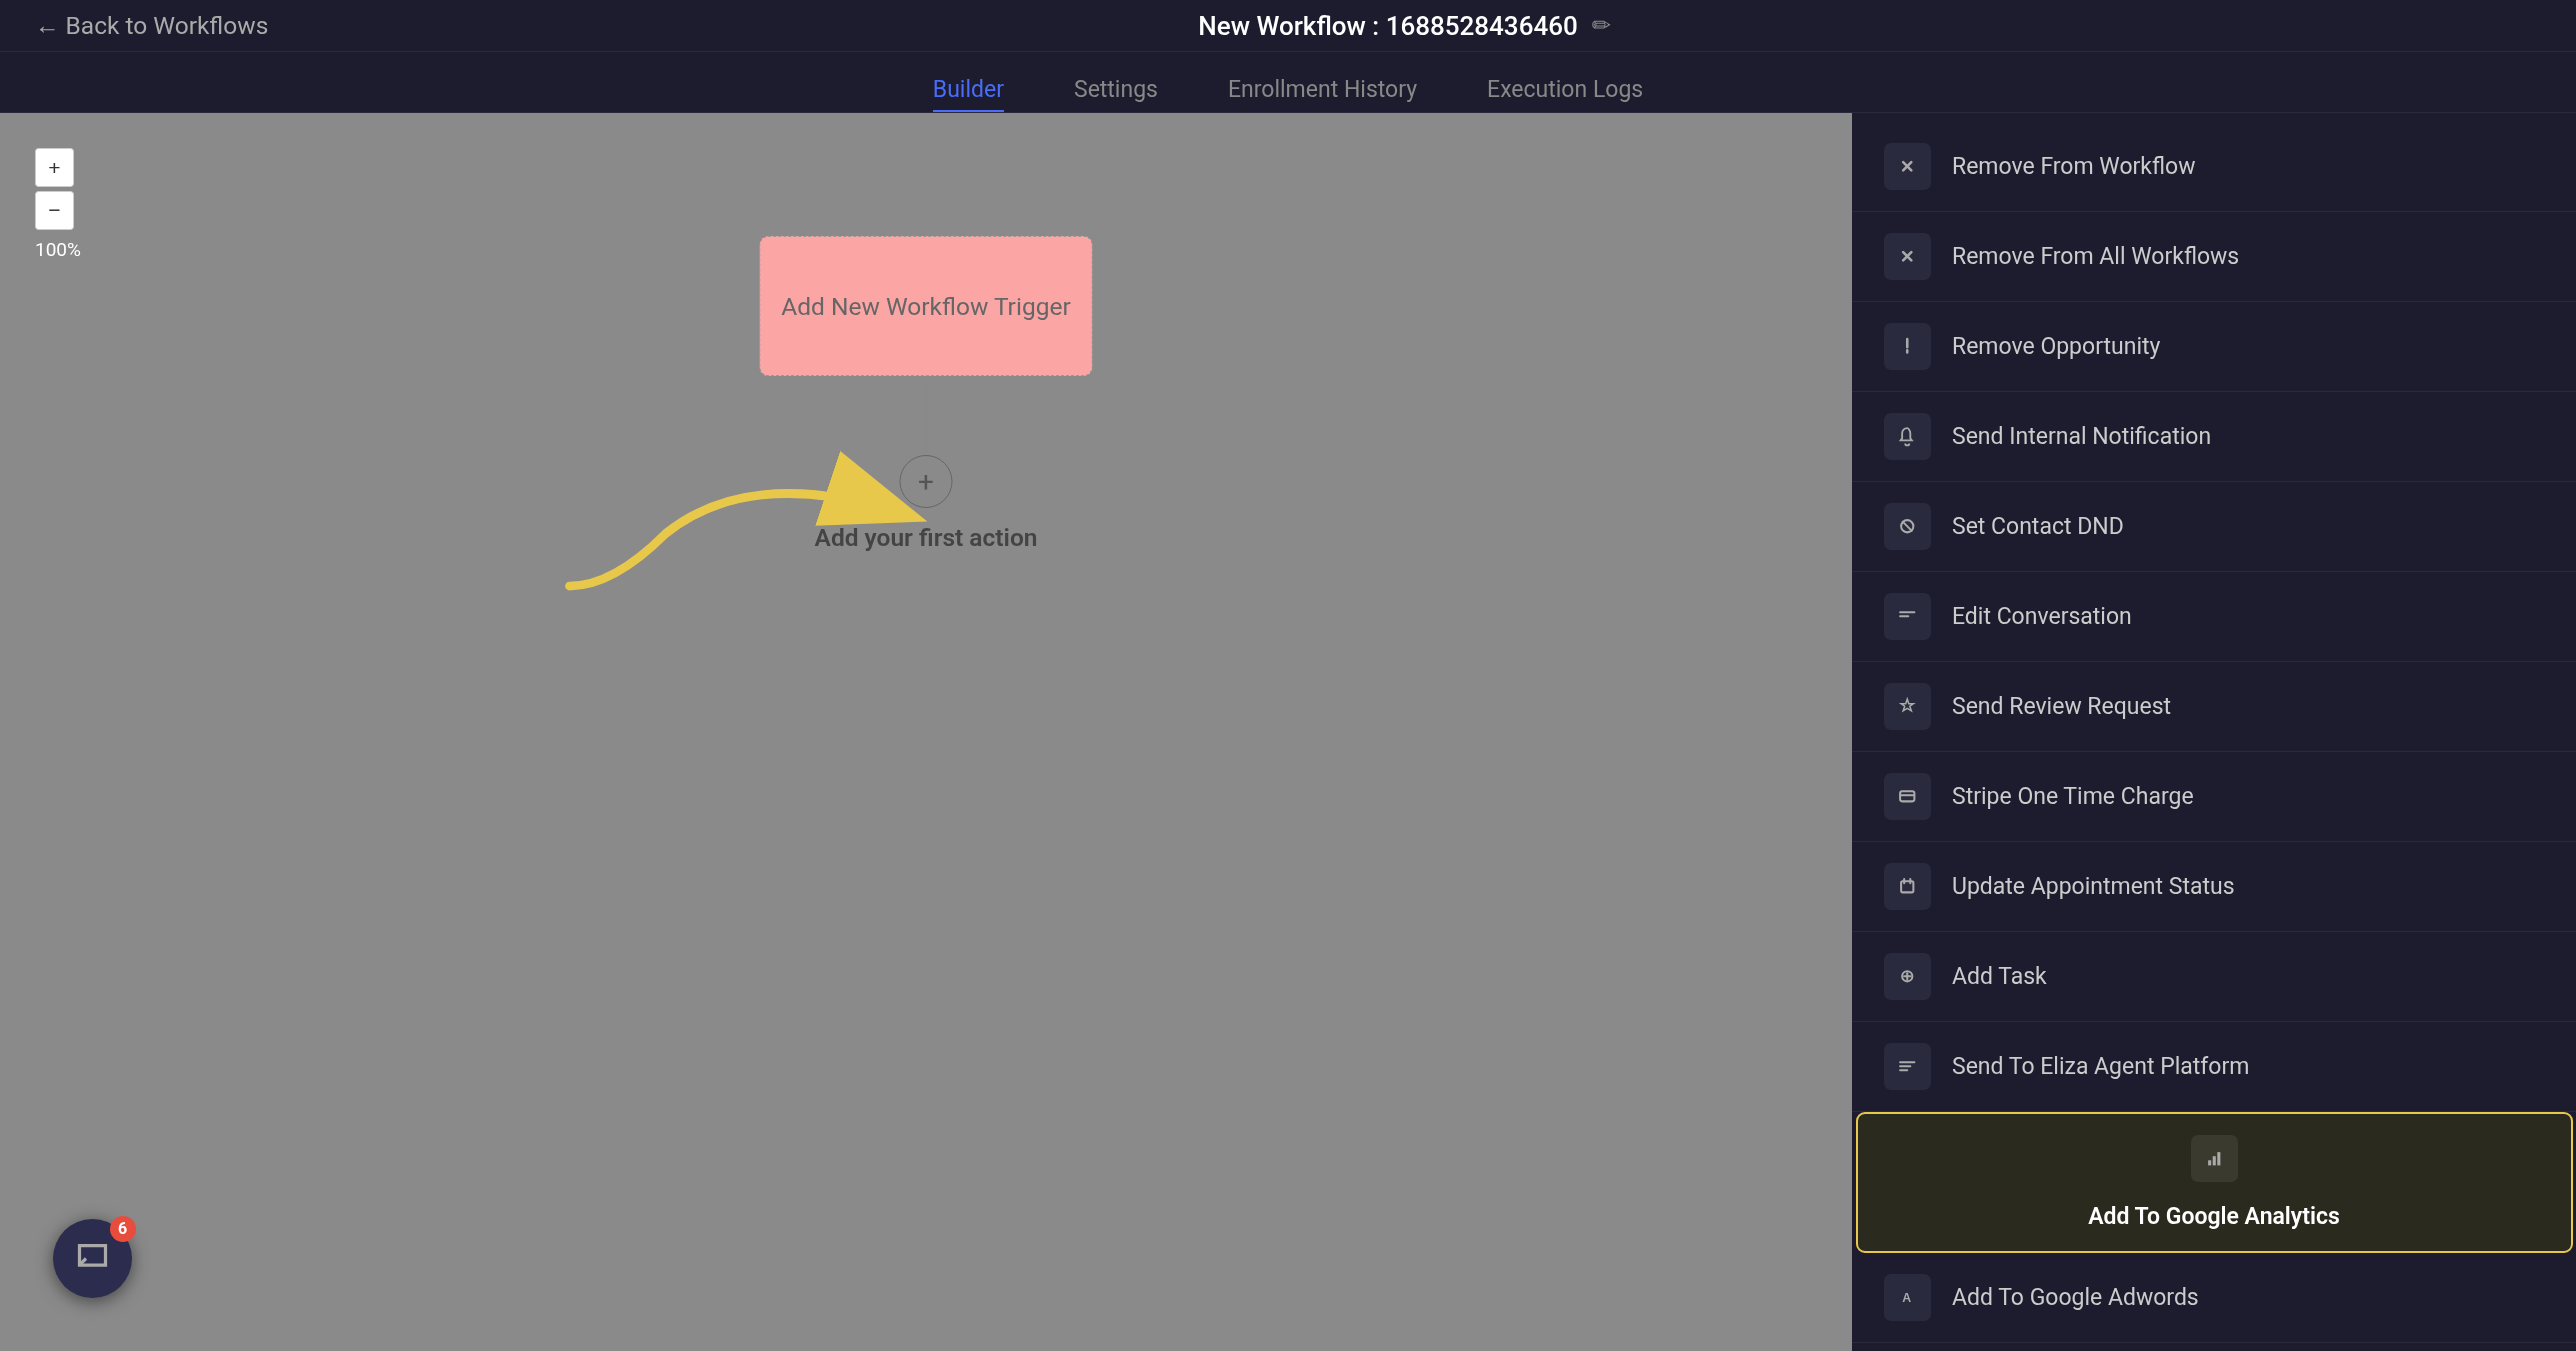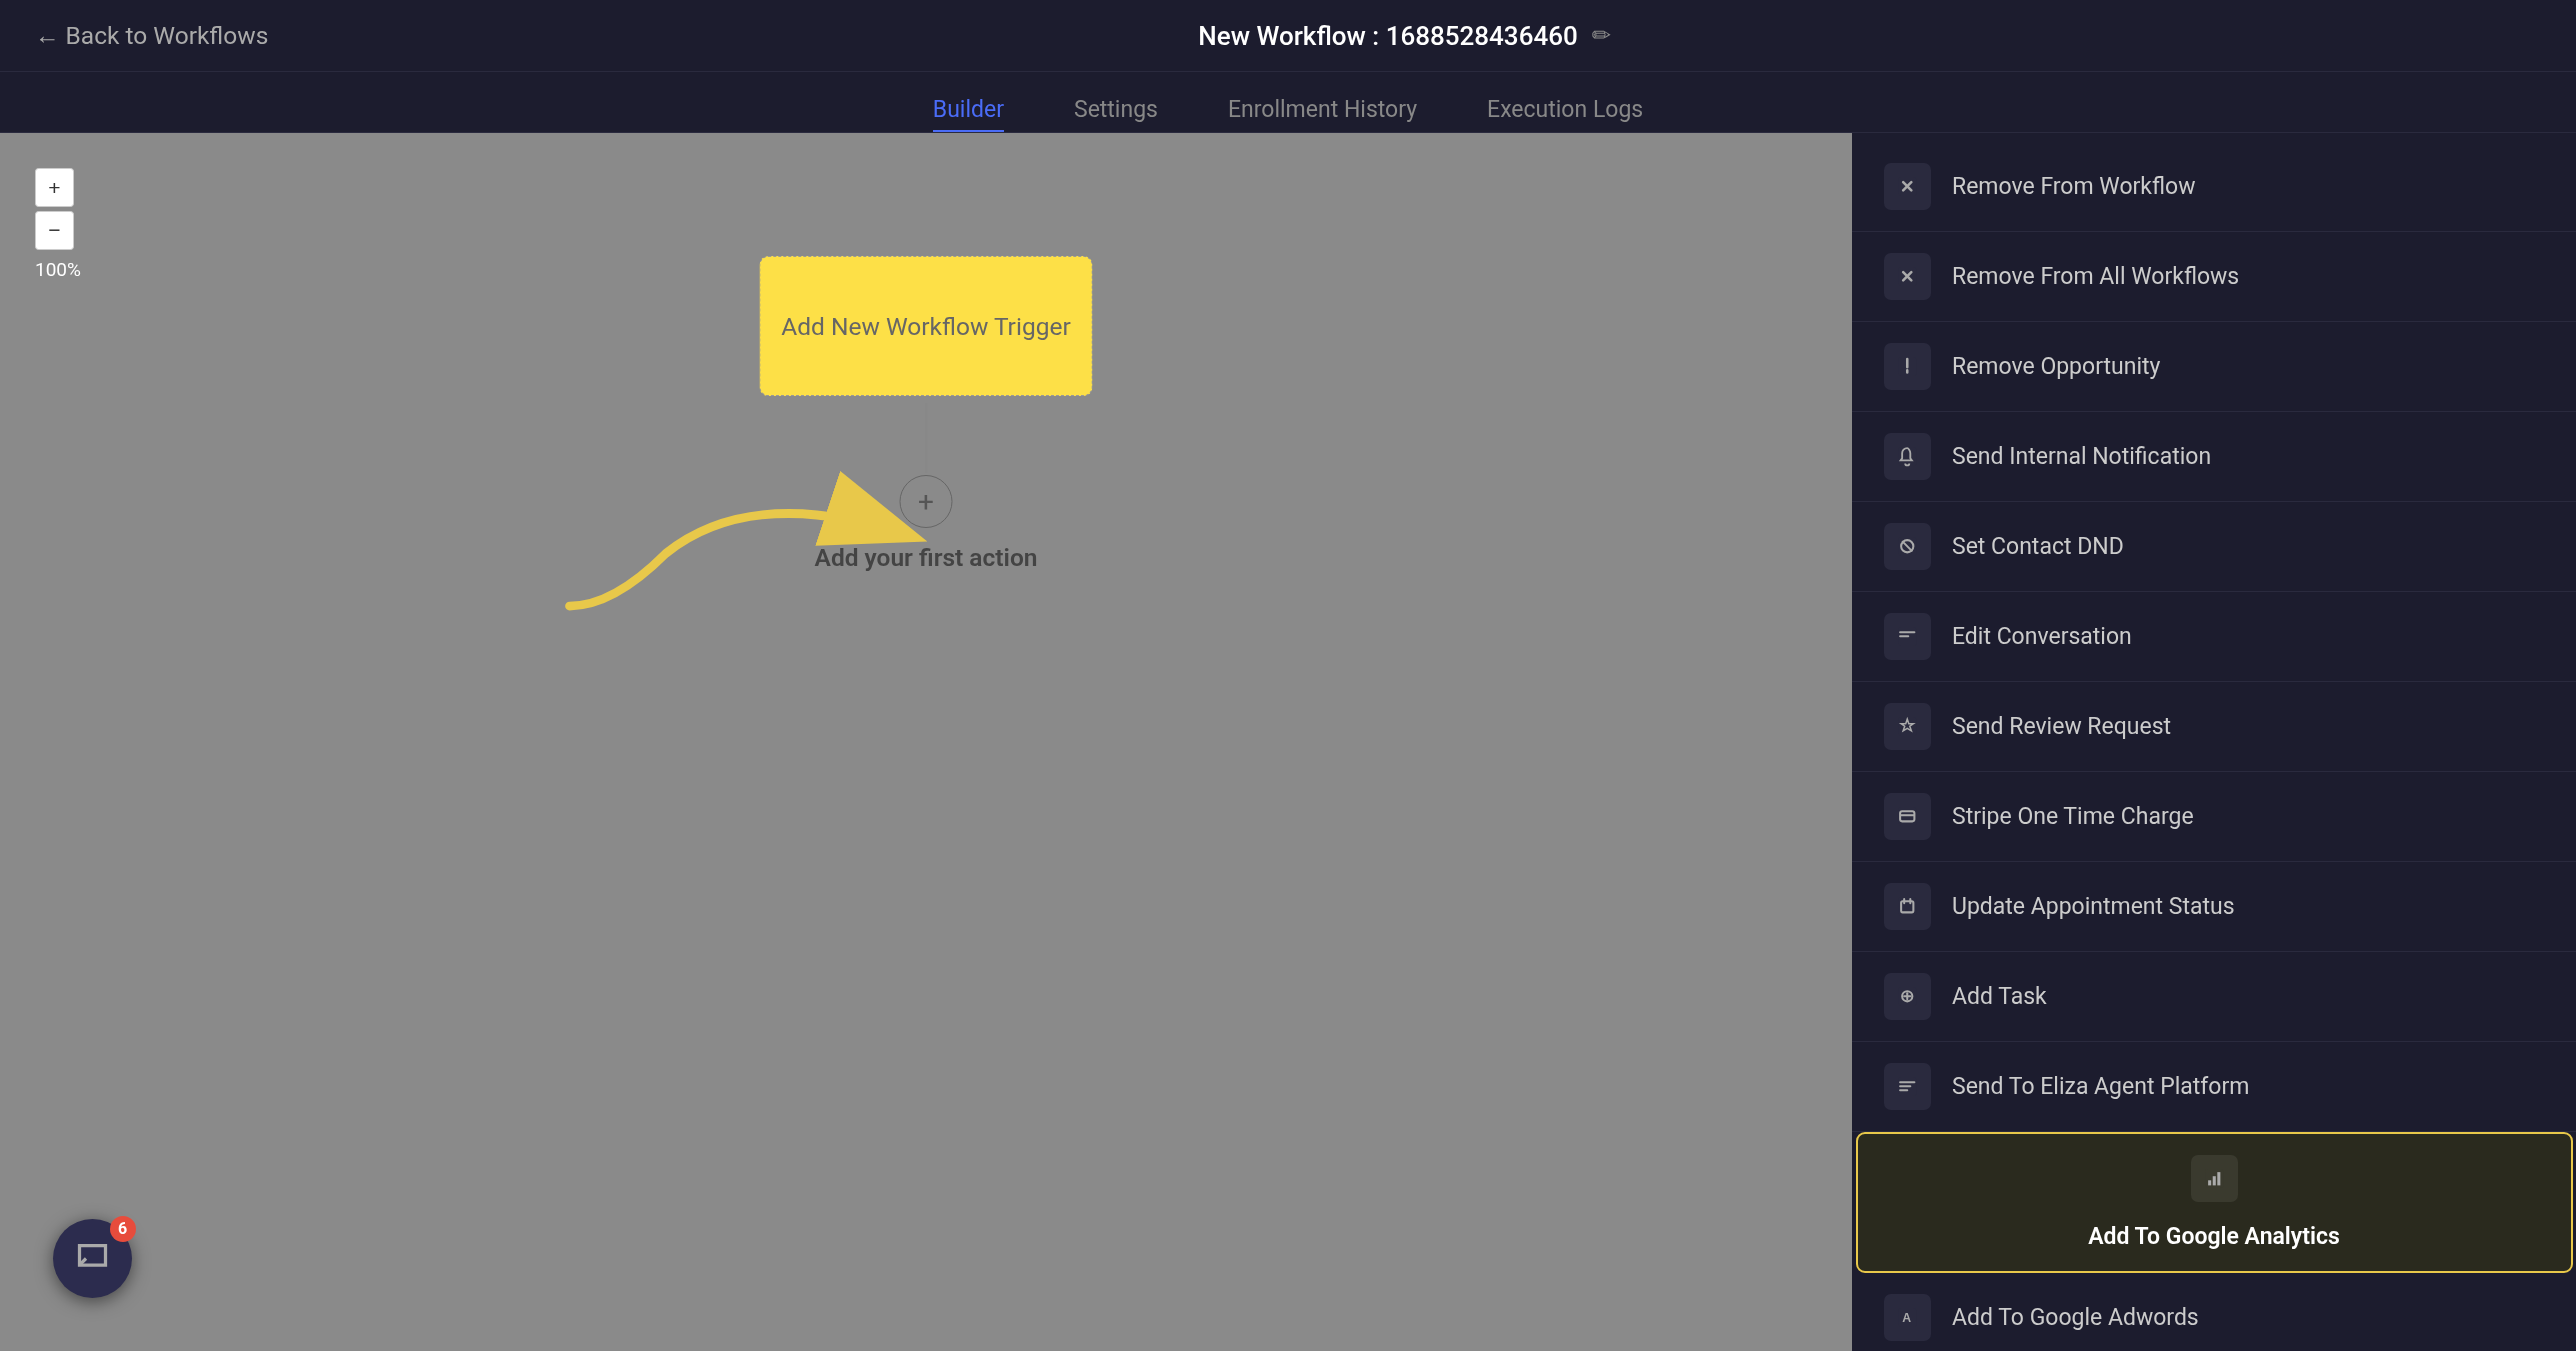--- a/index.html
+++ b/index.html
@@ -9,21 +9,21 @@
       width: 2576px;
       height: 1352px;
       overflow: hidden;
       display: flex;
       flex-direction: column;
     }
 
     
     .top-nav {
       background: #1c1c2e;
-      height: 72px;
+      height: 52px;
       display: flex;
       align-items: center;
       padding: 0 35px;
       flex-shrink: 0;
       border-bottom: 0.9px solid #2a2a3e;
     }
     .back-btn {
       color: #aaa;
       font-size: 24.5px;
       cursor: pointer;
@@ -117,21 +117,21 @@
     }
 
     
     .trigger-box {
       position: absolute;
       top: 123px;
       left: 50%;
       transform: translateX(-50%);
       width: 333px;
       height: 140px;
-      background: #fde047;
+      background: #fca5a5;
       border: 1.8px dashed #999;
       border-radius: 8.8px;
       display: flex;
       align-items: center;
       justify-content: center;
       color: #666;
       font-size: 24.5px;
       text-align: center;
       cursor: pointer;
     }

